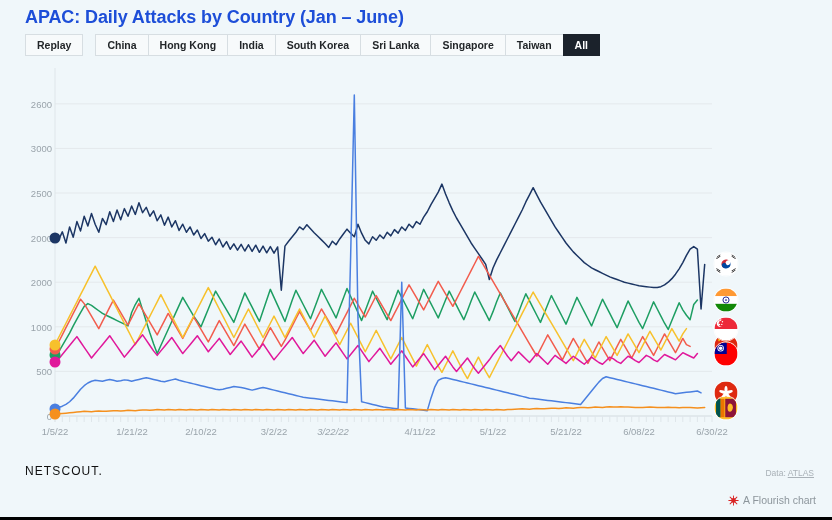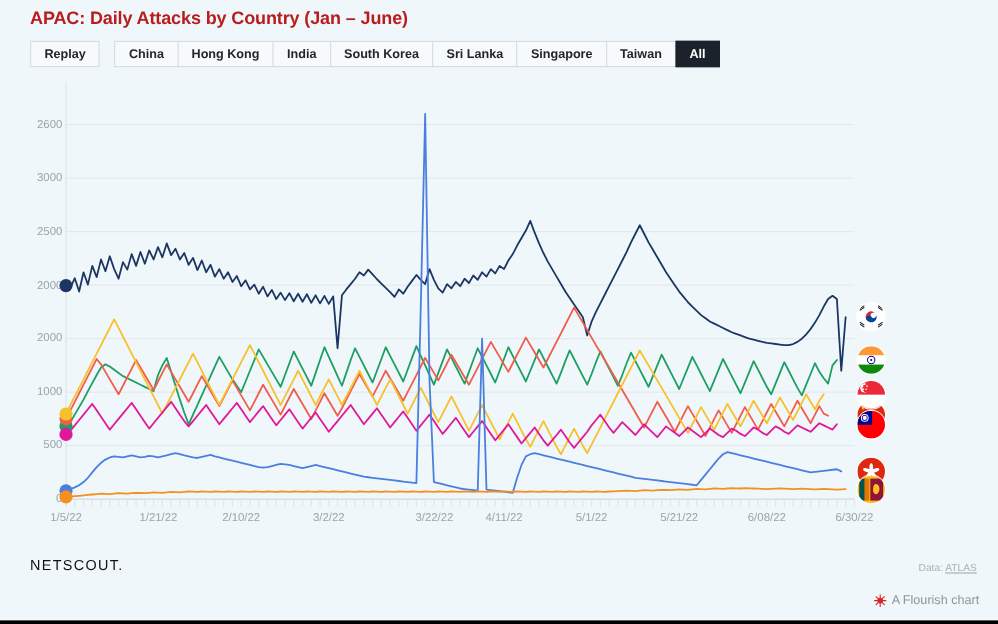--- a/index.html
+++ b/index.html
@@ -12,23 +12,23 @@
   #page {
     position: relative;
     width: 832px; height: 520px;
     background: #f0f7fa;
     border-bottom: 3px solid #000;
   }
   
   .chart-title {
     position: absolute;
     left: 25px; top: 7px;
-    font-size: 15px;
+    font-size: 18px;
     font-weight: bold;
-    color: #b91c1c;
+    color: #1d4ed8;
     letter-spacing: -0.1px;
   }
   .btn-row {
     position: absolute;
     left: 25px; top: 34px;
     display: flex;
     align-items: stretch;
     height: 22px;
   }
   .btn {
@@ -357,21 +357,21 @@
       <rect x="8" y="3" width="5" height="24" fill="#eb7400"></rect>
       <rect x="14" y="3" width="14" height="24" fill="#8d153a"></rect>
       <path d="M20 9c2 0 4 2 4 5s-2 6-4 6-3-2-3-5 1-6 3-6z" fill="#ffbe29"></path>
           </svg></div>
       </div>
     <div class="xlabel-row" id="xaxis">
         <div class="xlabel" style="left: 55px;">1/5/22</div>
         <div class="xlabel" style="left: 132px;">1/21/22</div>
         <div class="xlabel" style="left: 201px;">2/10/22</div>
         <div class="xlabel" style="left: 274px;">3/2/22</div>
-        <div class="xlabel" style="left: 362px;">3/22/22</div>
+        <div class="xlabel" style="left: 333px; font-style: italic;">3/22/22</div>
         <div class="xlabel" style="left: 420px;">4/11/22</div>
         <div class="xlabel" style="left: 493px;">5/1/22</div>
         <div class="xlabel" style="left: 566px;">5/21/22</div>
         <div class="xlabel" style="left: 639px;">6/08/22</div>
         <div class="xlabel" style="left: 712px;">6/30/22</div>
       </div>
   </div>
 
   <div class="netscout-logo">NETSCOUT.</div>
 

